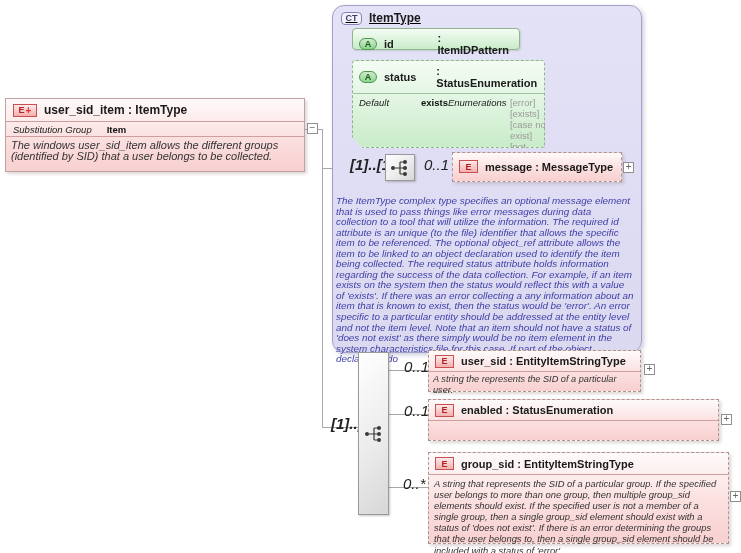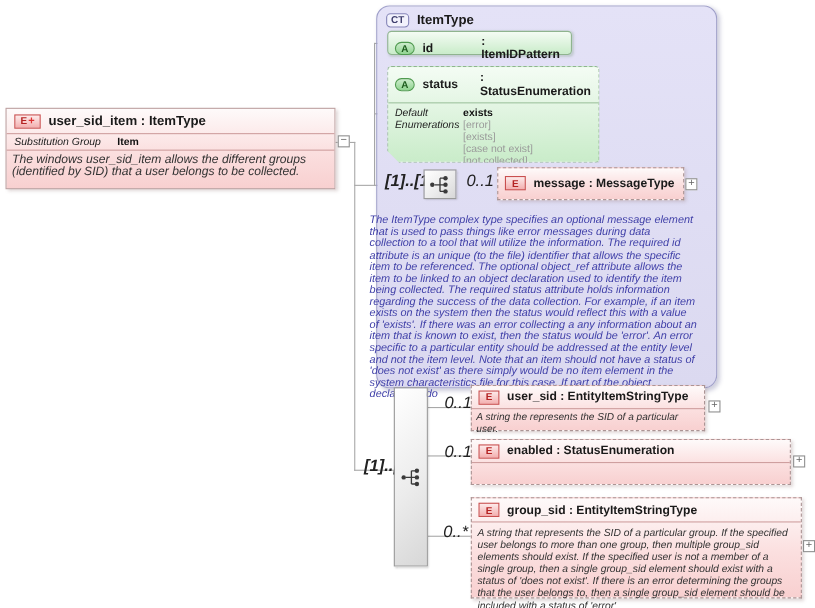--- a/index.html
+++ b/index.html
@@ -35,32 +35,33 @@
     box-shadow:1px 1px 2px rgba(100,140,100,.25);
   }
   .attr-box.dashed { border-style:dashed; border-color:#8fb48f;
     clip-path: polygon(0 0, 100% 0, 100% 100%, 11px 100%, 0 calc(100% - 11px)); }
   .badge-a {
     flex:0 0 auto; width:18px; height:12px; border:1px solid #4f9a4f; border-radius:6px;
     background: linear-gradient(180deg,#cdeccd,#8fd48f); color:#1d5c1d;
     font-size:9px; font-weight:bold; display:flex; align-items:center; justify-content:center;
   }
   .attr-name { display:inline-block; width:48px; }
-  .attr-rows { padding:3px 6px 2px 6px; border-top:1px solid #9fc49f; display:flex; flex-direction:column; gap:0; }
+  .attr-rows { padding:3px 6px 2px 6px; border-top:1px solid #9fc49f; display:flex; gap:0; }
   .attr-row { display:flex; font-size:9.5px; line-height:11px; }
   .attr-row .lbl { width:62px; font-style:italic; color:#222; flex:0 0 auto; }
   .attr-row .val-strong { font-weight:bold; color:#111; }
   .enum-vals { display:flex; flex-direction:column; color:#9a9a9a; }
   .enum-vals span { line-height:11px; }
   
   #ct-box {
-    position:absolute; left:342px; top:5px; width:310px; height:348px;
+    position:absolute; left:332px; top:5px; width:310px; height:348px;
     background: linear-gradient(180deg,#e4e2f7 0%, #dbd9f0 100%);
     border:1px solid #9f9fc9; border-radius:12px;
     box-shadow:2px 2px 4px rgba(90,90,140,.3);
+    text-decoration:underline;
   }
   .badge-ct {
     flex:0 0 auto; width:21px; height:13px; border:1px solid #8585b8; border-radius:4px;
     background:#f2f2fc; color:#3f3f6e; font-size:9px; font-weight:bold;
     display:flex; align-items:center; justify-content:center;
   }
   .ct-desc {
     position:absolute; left:336px; top:196px; width:299px;
     font-style:italic; font-size:9.9px; line-height:10.55px; color:#4040a8;
   }

